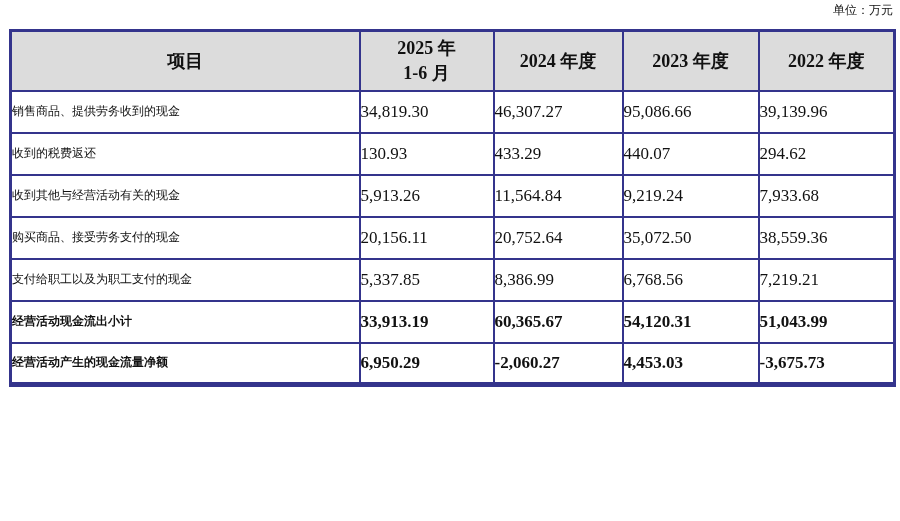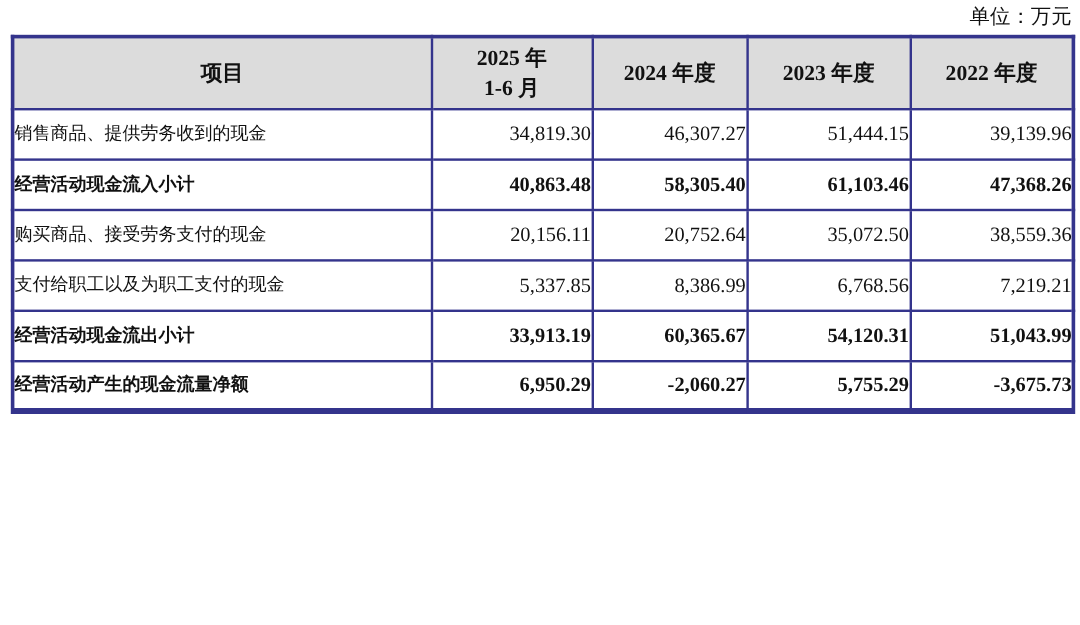--- a/index.html
+++ b/index.html
@@ -14,21 +14,21 @@
     width:900px;height:521px;
     background:var(--page-bg);
     position:relative;
     overflow:hidden;
     font-family:"Liberation Serif","DejaVu Serif",serif;
     color:var(--text-color);
   }
   .unit-label{
     position:absolute;
     top:2px;right:7px;
-    font-size:17px;
+    font-size:12px;
     color:var(--text-color);
     text-align:center;
   }
   table.cash-flow{
     position:absolute;
     left:9px;top:29px;
     width:884px;
     border-collapse:collapse;
     table-layout:fixed;
     border:3px solid var(--border-color);
@@ -43,28 +43,27 @@
   tbody tr{height:42px;}
   th.header-cell{
     background:var(--header-bg);
     font-size:18px;
     font-weight:700;
     text-align:center;
     vertical-align:middle;
     line-height:1.35;
   }
   td.item-cell{
-    font-size:15px;
+    font-size:12px;
     text-align:left;
     padding-left:10px;
     vertical-align:middle;
   }
   td.value-cell{
     font-size:17px;
-    text-align:right;
     padding-right:11px;
     vertical-align:middle;
     font-variant-numeric:lining-nums;
     margin-left:32px;
   }
   tr.bold-row td{font-weight:700;}
 </style>
 </head>
 <body>
 
@@ -85,29 +84,36 @@
         <th class="header-cell"><span>2024 年度</span></th>
         <th class="header-cell"><span>2023 年度</span></th>
         <th class="header-cell"><span>2022 年度</span></th>
       </tr>
   </thead>
   <tbody id="body-rows">
       <tr>
         <td class="item-cell">销售商品、提供劳务收到的现金</td>
         <td class="value-cell">34,819.30</td>
         <td class="value-cell">46,307.27</td>
-        <td class="value-cell">51,444.15</td>
+        <td class="value-cell">95,086.66</td>
         <td class="value-cell">39,139.96</td>
       </tr>
-      <tr class="bold-row">
-        <td class="item-cell">经营活动现金流入小计</td>
-        <td class="value-cell">40,863.48</td>
-        <td class="value-cell">58,305.40</td>
-        <td class="value-cell">61,103.46</td>
-        <td class="value-cell">47,368.26</td>
+      <tr>
+        <td class="item-cell">收到的税费返还</td>
+        <td class="value-cell">130.93</td>
+        <td class="value-cell">433.29</td>
+        <td class="value-cell">440.07</td>
+        <td class="value-cell">294.62</td>
+      </tr>
+      <tr>
+        <td class="item-cell">收到其他与经营活动有关的现金</td>
+        <td class="value-cell">5,913.26</td>
+        <td class="value-cell">11,564.84</td>
+        <td class="value-cell">9,219.24</td>
+        <td class="value-cell">7,933.68</td>
       </tr>
       <tr>
         <td class="item-cell">购买商品、接受劳务支付的现金</td>
         <td class="value-cell">20,156.11</td>
         <td class="value-cell">20,752.64</td>
         <td class="value-cell">35,072.50</td>
         <td class="value-cell">38,559.36</td>
       </tr>
       <tr>
         <td class="item-cell">支付给职工以及为职工支付的现金</td>
@@ -120,17 +126,17 @@
         <td class="item-cell">经营活动现金流出小计</td>
         <td class="value-cell">33,913.19</td>
         <td class="value-cell">60,365.67</td>
         <td class="value-cell">54,120.31</td>
         <td class="value-cell">51,043.99</td>
       </tr>
       <tr class="bold-row">
         <td class="item-cell">经营活动产生的现金流量净额</td>
         <td class="value-cell">6,950.29</td>
         <td class="value-cell">-2,060.27</td>
-        <td class="value-cell">5,755.29</td>
+        <td class="value-cell">4,453.03</td>
         <td class="value-cell">-3,675.73</td>
       </tr>
     </tbody>
 </table>
 
 </body></html>

